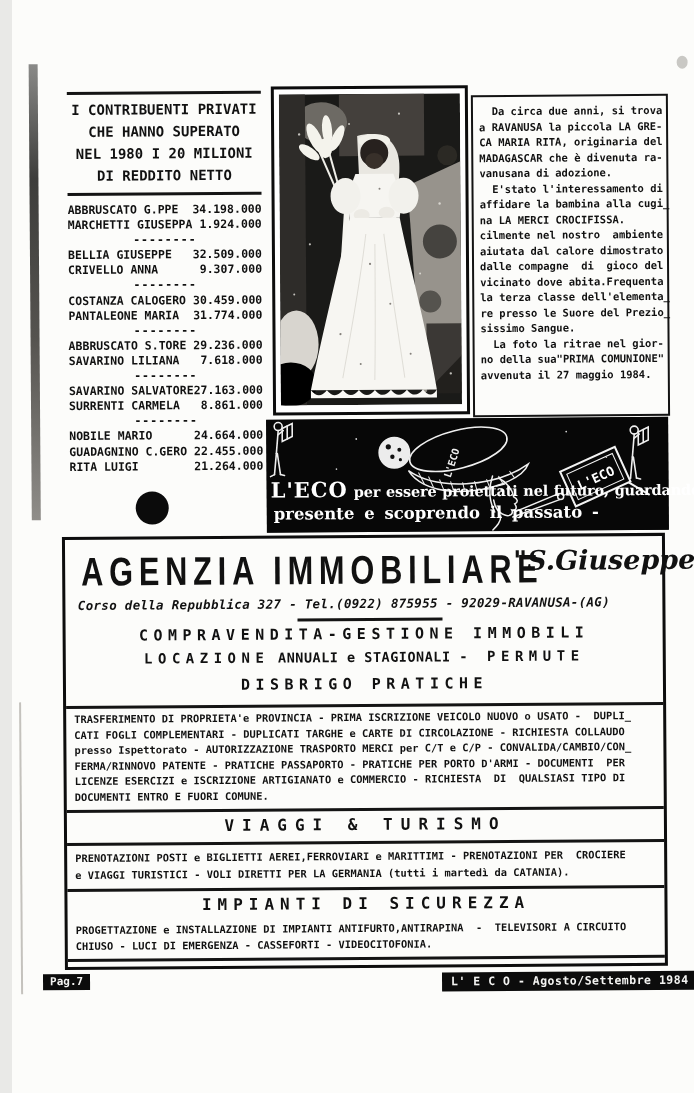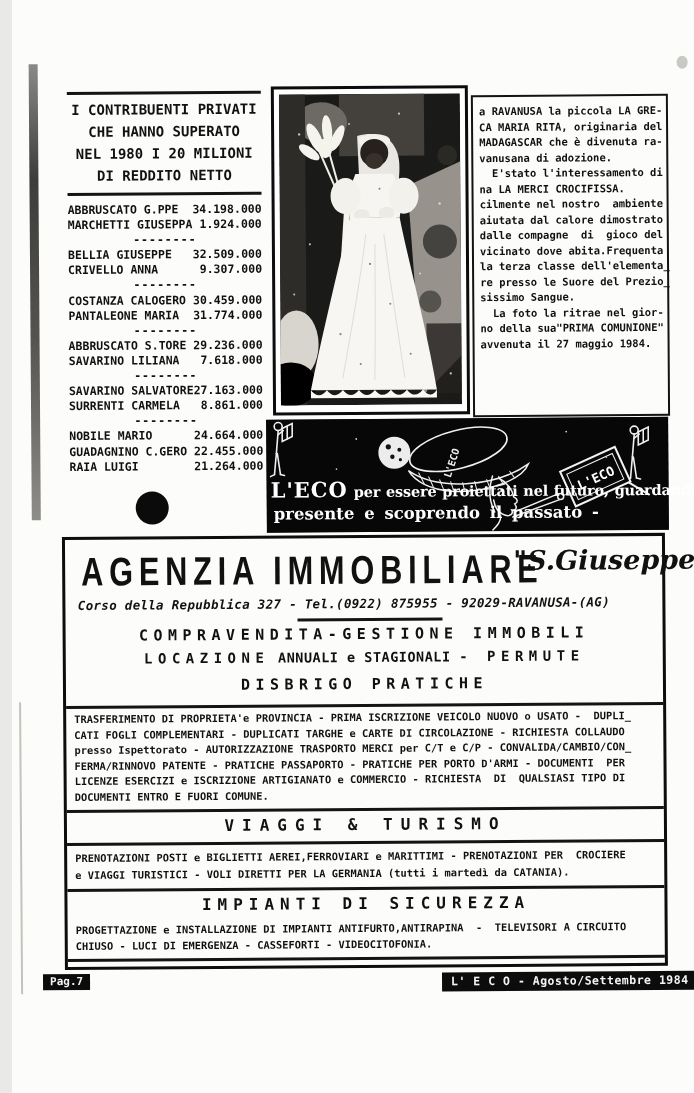--- a/index.html
+++ b/index.html
@@ -105,21 +105,21 @@
           <div class="tax-row"><span class="tax-name">PANTALEONE MARIA</span><span class="tax-amount">31.774.000</span></div>
           <div class="tax-sep">--------</div>
           <div class="tax-row"><span class="tax-name">ABBRUSCATO S.TORE</span><span class="tax-amount">29.236.000</span></div>
           <div class="tax-row"><span class="tax-name">SAVARINO LILIANA</span><span class="tax-amount">7.618.000</span></div>
           <div class="tax-sep">--------</div>
           <div class="tax-row"><span class="tax-name">SAVARINO SALVATORE</span><span class="tax-amount">27.163.000</span></div>
           <div class="tax-row"><span class="tax-name">SURRENTI CARMELA</span><span class="tax-amount">8.861.000</span></div>
           <div class="tax-sep">--------</div>
           <div class="tax-row"><span class="tax-name">NOBILE MARIO</span><span class="tax-amount">24.664.000</span></div>
           <div class="tax-row"><span class="tax-name">GUADAGNINO C.GERO</span><span class="tax-amount">22.455.000</span></div>
-          <div class="tax-row"><span class="tax-name">RAIA LUIGI</span><span class="tax-amount">21.264.000</span></div>
+          <div class="tax-row"><span class="tax-name">RITA LUIGI</span><span class="tax-amount">21.264.000</span></div>
         </div>
     </section>
 
     <div class="ink-dot"></div>
 
     <figure class="photo-frame" style="margin:0">
       <svg width="181" height="311" viewBox="0 0 181 311">
         <rect width="181" height="311" fill="#1a1a18"></rect>
         <rect x="60" y="0" width="85" height="62" fill="#44403c"></rect>
         <ellipse cx="42" cy="28" rx="26" ry="20" fill="#6d6a64"></ellipse>
@@ -182,25 +182,27 @@
             <circle cx="60" cy="240" r="1.1"></circle>
           <circle cx="130" cy="260" r="1"></circle>
             <circle cx="80" cy="270" r="1"></circle>
             <circle cx="100" cy="95" r="1"></circle>
         </g>
       </svg>
     </figure>
 
     <section class="article-box">
       <div>
+          <div class="article-line">  Da circa due anni, si trova</div>
           <div class="article-line">a RAVANUSA la piccola LA GRE-</div>
           <div class="article-line">CA MARIA RITA, originaria del</div>
           <div class="article-line">MADAGASCAR che è divenuta ra-</div>
           <div class="article-line">vanusana di adozione.</div>
           <div class="article-line">  E'stato l'interessamento di</div>
+          <div class="article-line">affidare la bambina alla cugi̲</div>
           <div class="article-line">na LA MERCI CROCIFISSA.</div>
           <div class="article-line">cilmente nel nostro  ambiente</div>
           <div class="article-line">aiutata dal calore dimostrato</div>
           <div class="article-line">dalle compagne  di  gioco del</div>
           <div class="article-line">vicinato dove abita.Frequenta</div>
           <div class="article-line">la terza classe dell'elementa̲</div>
           <div class="article-line">re presso le Suore del Prezio̲</div>
           <div class="article-line">sissimo Sangue.</div>
           <div class="article-line">  La foto la ritrae nel gior-</div>
           <div class="article-line">no della sua"PRIMA COMUNIONE"</div>

